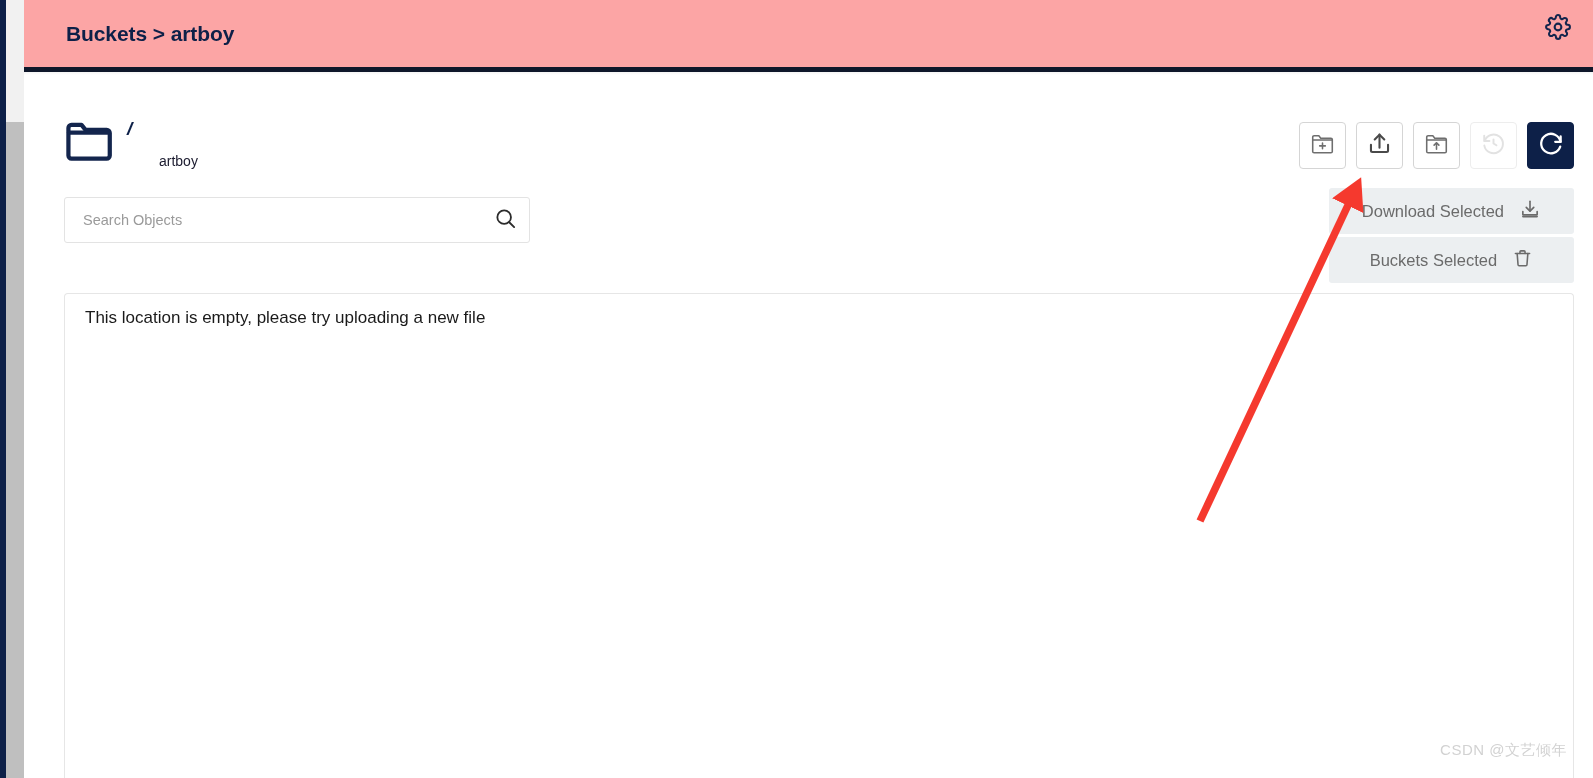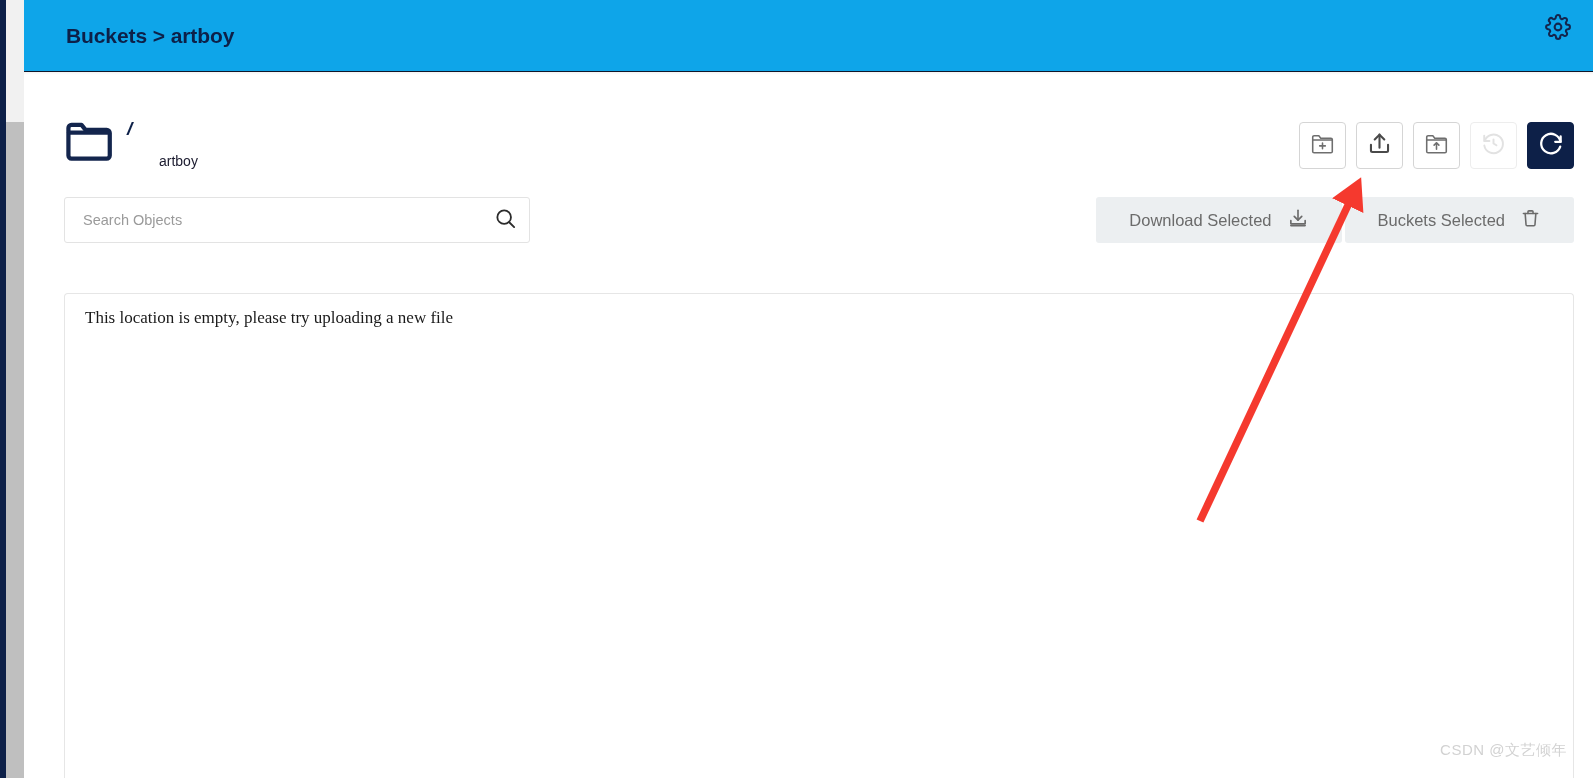--- a/index.html
+++ b/index.html
@@ -53,22 +53,22 @@
     height: 778px;
     background: #ffffff;
   }
 
   
   .header {
     position: absolute;
     left: 24px; top: 0;
     width: 1569px;
     height: 72px;
-    background: #0ea5e9;
-    border-bottom: 1px solid #0f172a;
+    background: #fca5a5;
+    border-bottom: 5px solid #0f172a;
     display: flex;
     align-items: center;
   }
   .breadcrumb {
     position: absolute;
     left: 42px;
     font-size: 21px;
     font-weight: bold;
     color: #0d2048;
     letter-spacing: -0.1px;
@@ -176,23 +176,24 @@
     height: 100%;
     display: flex;
     align-items: center;
     justify-content: center;
     cursor: pointer;
   }
 
   
   .sel-actions {
     position: absolute;
-    right: 19px; top: 197px;
+    right: 19px; top: 188px;
     display: flex;
     gap: 3px;
+    flex-direction: column;
   }
   .sel-btn {
     height: 46px;
     background: #eceff1;
     border: 0;
     border-radius: 3px;
     display: flex;
     align-items: center;
     justify-content: center;
     gap: 15px;
@@ -214,21 +215,20 @@
     border: 1px solid #e6e6e6;
     border-bottom: 0;
     border-radius: 4px 4px 0 0;
   }
   .empty-msg {
     position: absolute;
     left: 20px; top: 14px;
     font-size: 17px;
     color: #1a1a1a;
     white-space: nowrap;
-    font-family: Liberation Serif, serif;
   }
 
   
   .annotation {
     position: absolute;
     left: 0; top: 0;
     width: 1593px;
     height: 778px;
     pointer-events: none;
   }

